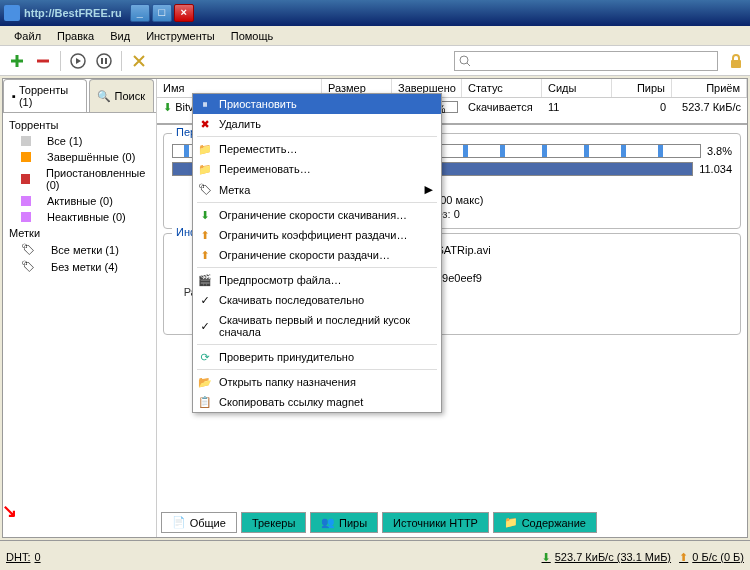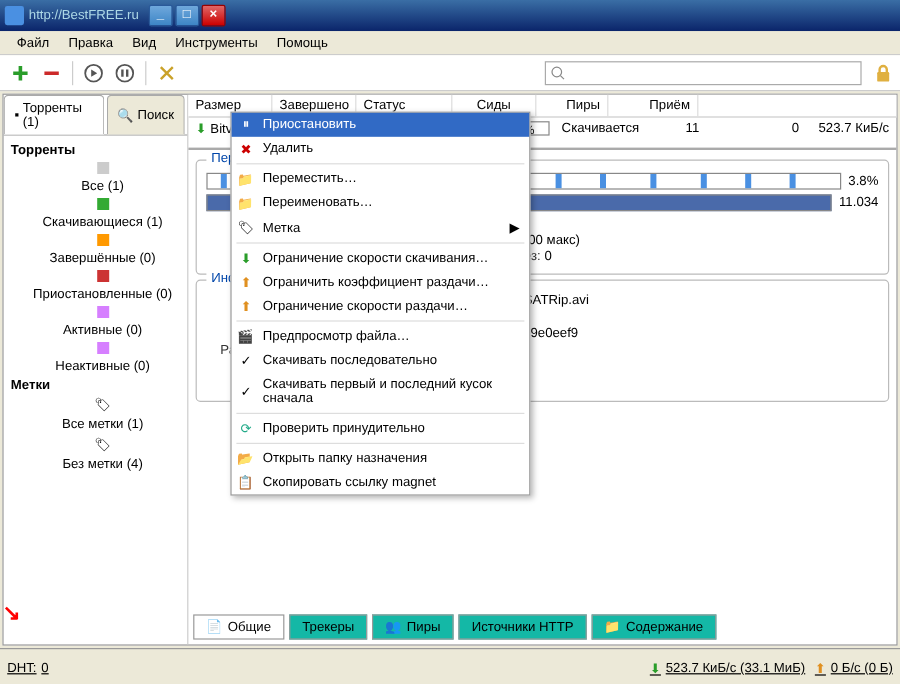--- a/index.html
+++ b/index.html
@@ -1,48 +1,48 @@
 <!DOCTYPE html>
 <html><head>
 <meta charset="utf-8">
 <style>
 * { box-sizing: border-box; margin: 0; padding: 0; font-family: Tahoma, sans-serif; font-size: 11px; }
 body { background: #ece9d8; width: 750px; height: 570px; overflow: hidden; }
 .titlebar { height: 26px; background: linear-gradient(#3a6ea5,#0a246a); display: flex; align-items: center; padding: 0 4px; color: #fff; }
 .titlebar .icon { width: 16px; height: 16px; background: #4a90e2; border-radius: 2px; margin-right: 4px; }
 .titlebar .title { flex: 1; font-weight: bold; }
-.titlebar .url { color: #add8e6; font-weight: normal; margin-right: 8px; }
+.titlebar .url { color: #add8e6; font-weight: bold; margin-right: 8px; }
 .winbtns { display: flex; gap: 2px; }
 .winbtn { width: 20px; height: 18px; background: linear-gradient(#6fa8dc,#3d85c6); border: 1px solid #2a5a9a; border-radius: 2px; color: #fff; text-align: center; line-height: 14px; font-weight: bold; cursor: pointer; }
 .winbtn.close { background: linear-gradient(#e06666,#cc0000); border-color: #900; }
 .menubar { height: 20px; background: #ece9d8; display: flex; padding: 2px 6px; border-bottom: 1px solid #ccc; }
 .menuitem { padding: 2px 8px; cursor: pointer; }
 .toolbar { height: 30px; background: #fff; border-bottom: 1px solid #ccc; display: flex; align-items: center; padding: 0 6px; gap: 4px; }
 .tbtn { width: 22px; height: 22px; display: flex; align-items: center; justify-content: center; cursor: pointer; border-radius: 2px; }
 .sep { width: 1px; height: 20px; background: #ccc; margin: 0 2px; }
 .searchbox { flex: 1; margin-left: 300px; height: 20px; border: 1px solid #aaa; display: flex; align-items: center; padding: 0 4px; background: #fff; }
 .searchbox input { border: none; outline: none; flex: 1; }
 .lock { width: 16px; height: 16px; margin-left: 6px; }
 .content { display: flex; height: 460px; border: 1px solid #999; margin: 2px; background: #fff; }
 .sidebar { width: 154px; border-right: 1px solid #ccc; display: flex; flex-direction: column; }
 .sidetabs { display: flex; border-bottom: 1px solid #aaa; }
 .sidetab { padding: 4px 8px; border: 1px solid #aaa; border-bottom: none; border-top-left-radius: 4px; border-top-right-radius: 4px; background: #fff; margin-right: 2px; display: flex; align-items: center; gap: 3px; cursor: pointer; }
 .sidetab.inactive { background: #ece9d8; }
 .sidelist { padding: 4px 0; overflow-y: auto; }
-.sidehdr { font-weight: bold; padding: 2px 6px; }
-.sideitem { padding: 2px 6px 2px 18px; display: flex; align-items: center; gap: 4px; cursor: pointer; flex-direction: column; }
+.sidehdr { font-weight: normal; padding: 2px 6px; }
+.sideitem { padding: 2px 6px 2px 18px; display: flex; align-items: center; gap: 16px; cursor: pointer; }
 .sideitem .sq { width: 10px; height: 10px; }
 .main { flex: 1; display: flex; flex-direction: column; position: relative; }
 .listhdr { display: flex; border-bottom: 1px solid #ccc; background: #fff; }
 .listhdr div { padding: 3px 6px; border-right: 1px solid #ddd; }
 .col-name { flex: 1; }
 .col-size { width: 70px; text-align: left; }
 .col-done { width: 70px; text-align: center; }
 .col-status { width: 80px; }
-.col-seeds { width: 70px; text-align: center; }
+.col-seeds { width: 70px; text-align: left; }
 .col-peers { width: 60px; text-align: right; }
 .col-down { width: 75px; text-align: right; }
 .row { display: flex; padding: 2px 0; }
 .row div { padding: 1px 6px; }
 .row .progressbar { width: 60px; height: 12px; border: 1px solid #888; background: #fff; position: relative; margin: 0 auto; }
 .row .progressbar .fill { position: absolute; left: 0; top: 0; bottom: 0; width: 4%; background: #4a90e2; }
 .row .progressbar .txt { position: absolute; width: 100%; text-align: center; font-size: 10px; line-height: 12px; }
 .ctxmenu { position: absolute; top: 14px; left: 35px; width: 250px; background: #fff; border: 1px solid #999; box-shadow: 2px 2px 5px rgba(0,0,0,0.3); z-index: 10; }
 .ctxitem { padding: 4px 8px 4px 26px; position: relative; cursor: pointer; display: flex; align-items: center; }
 .ctxitem.sel { background: #316ac5; color: #fff; }
@@ -142,24 +142,20 @@
           <span>Поиск</span>
         </div>
     </div>
     <div class="sidelist">
       <div class="sidehdr">Торренты</div>
       <div class="sideitem">
           <span class="sq" style="background:#ccc"></span>
           <span>Все (1)</span>
         </div>
       <div class="sideitem">
-          <span class="sq" style="background:#33aa33"></span>
-          <span>Скачивающиеся (1)</span>
-        </div>
-      <div class="sideitem">
           <span class="sq" style="background:#ff9900"></span>
           <span>Завершённые (0)</span>
         </div>
       <div class="sideitem">
           <span class="sq" style="background:#cc3333"></span>
           <span>Приостановленные (0)</span>
         </div>
       <div class="sideitem">
           <span class="sq" style="background:#d67fff"></span>
           <span>Активные (0)</span>
@@ -175,20 +171,21 @@
         </div>
       <div class="sideitem">
           <span>🏷</span>
           <span>Без метки (4)</span>
         </div>
     </div>
   </div>
 
   <div class="main">
     <div class="listhdr">
+      <div class="col-name">Имя</div>
       <div class="col-size">Размер</div>
       <div class="col-done">Завершено</div>
       <div class="col-status">Статус</div>
       <div class="col-seeds">Сиды</div>
       <div class="col-peers">Пиры</div>
       <div class="col-down">Приём</div>
     </div>
     <div class="row">
       <div class="col-name"><span style="color:#2a9d2a">⬇</span> <span>Bitva.ekstra…</span></div>
       <div class="col-size">807.7 МиБ</div>

